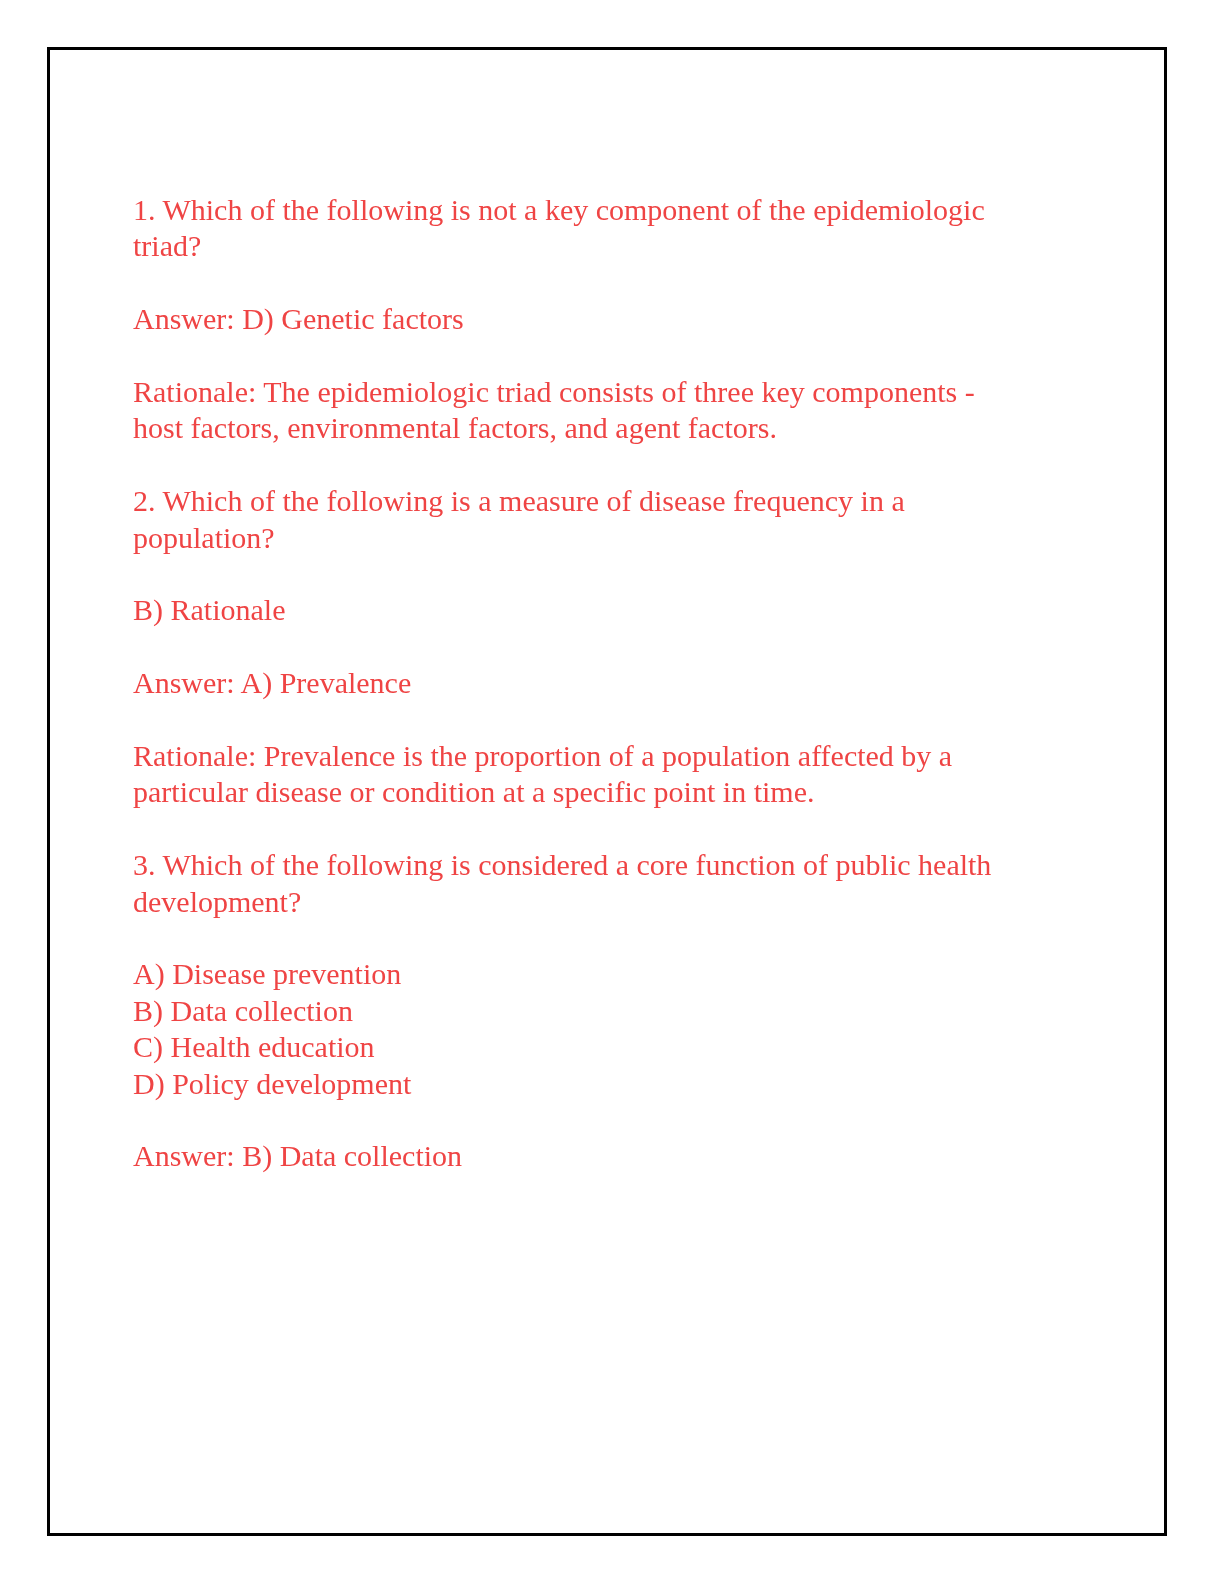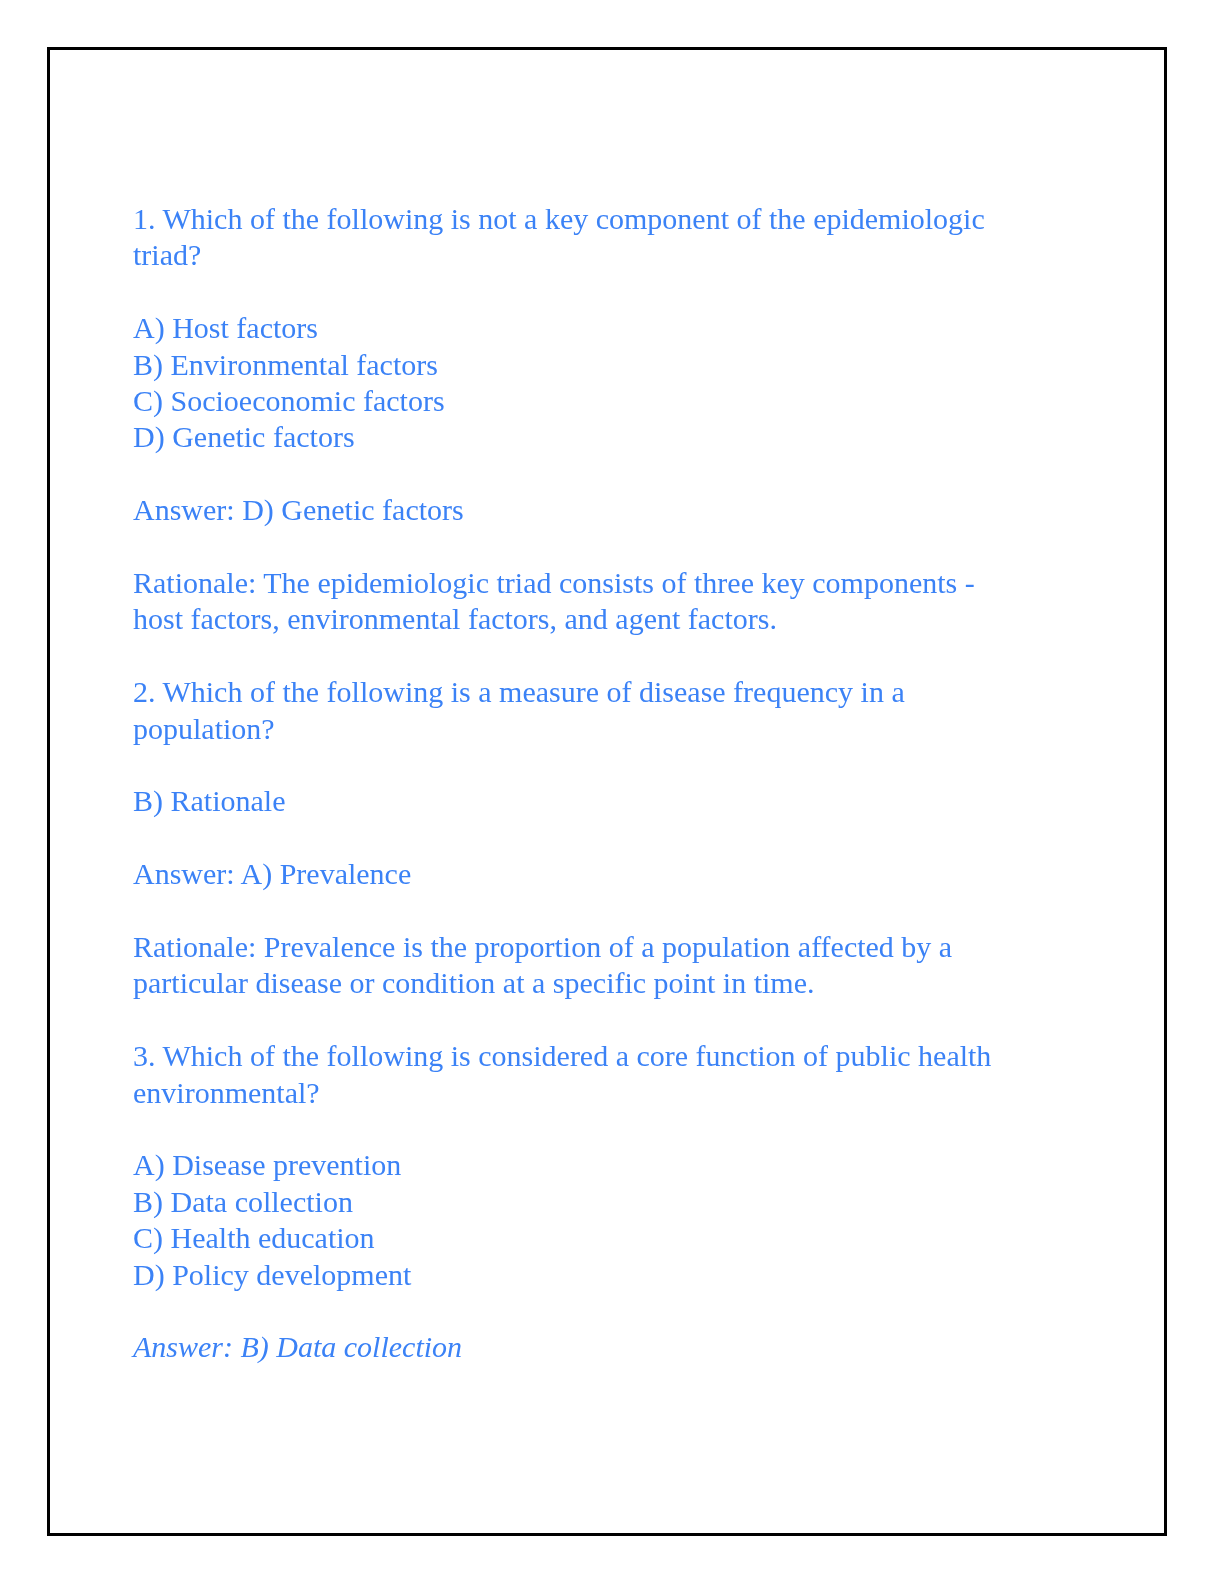--- a/index.html
+++ b/index.html
@@ -3,44 +3,38 @@
 <meta charset="utf-8">
 <style>
   html, body { margin:0; padding:0; background:#ffffff; }
   body { width:1224px; height:1584px; position:relative; overflow:hidden; }
   .frame {
     position:absolute; left:47px; top:47px;
     width:1114px; height:1483px;
     border:3px solid #000000;
   }
   .content {
-    position:absolute; left:133px; top:201px; width:960px;
+    position:absolute; left:133px; top:192px; width:960px;
     font-family:"Liberation Serif", "DejaVu Serif", serif;
-    font-size:30px; line-height:36.4px; color:#3b82f6;
+    font-size:30px; line-height:36.4px; color:#ef4444;
   }
   .line { white-space:pre; margin:0; }
   .block { margin:0 0 36.4px 0; }
-  .block:last-child { margin-bottom:0;font-style:italic; }
+  .block:last-child { margin-bottom:0; }
 </style>
 </head>
 <body>
 
 <div class="frame"></div>
 
 <div class="content">
 
   <div class="block">
     <p class="line">1. Which of the following is not a key component of the epidemiologic</p>
     <p class="line">triad?</p>
-  </div>
-  <div class="block">
-    <p class="line">A) Host factors</p>
-    <p class="line">B) Environmental factors</p>
-    <p class="line">C) Socioeconomic factors</p>
-    <p class="line">D) Genetic factors</p>
   </div>
   <div class="block">
     <p class="line">Answer: D) Genetic factors</p>
   </div>
   <div class="block">
     <p class="line">Rationale: The epidemiologic triad consists of three key components -</p>
     <p class="line">host factors, environmental factors, and agent factors.</p>
   </div>
 
   <div class="block">
@@ -53,21 +47,21 @@
   <div class="block">
     <p class="line">Answer: A) Prevalence</p>
   </div>
   <div class="block">
     <p class="line">Rationale: Prevalence is the proportion of a population affected by a</p>
     <p class="line">particular disease or condition at a specific point in time.</p>
   </div>
 
   <div class="block">
     <p class="line">3. Which of the following is considered a core function of public health</p>
-    <p class="line">environmental?</p>
+    <p class="line">development?</p>
   </div>
   <div class="block">
     <p class="line">A) Disease prevention</p>
     <p class="line">B) Data collection</p>
     <p class="line">C) Health education</p>
     <p class="line">D) Policy development</p>
   </div>
   <div class="block">
     <p class="line">Answer: B) Data collection</p>
   </div>

